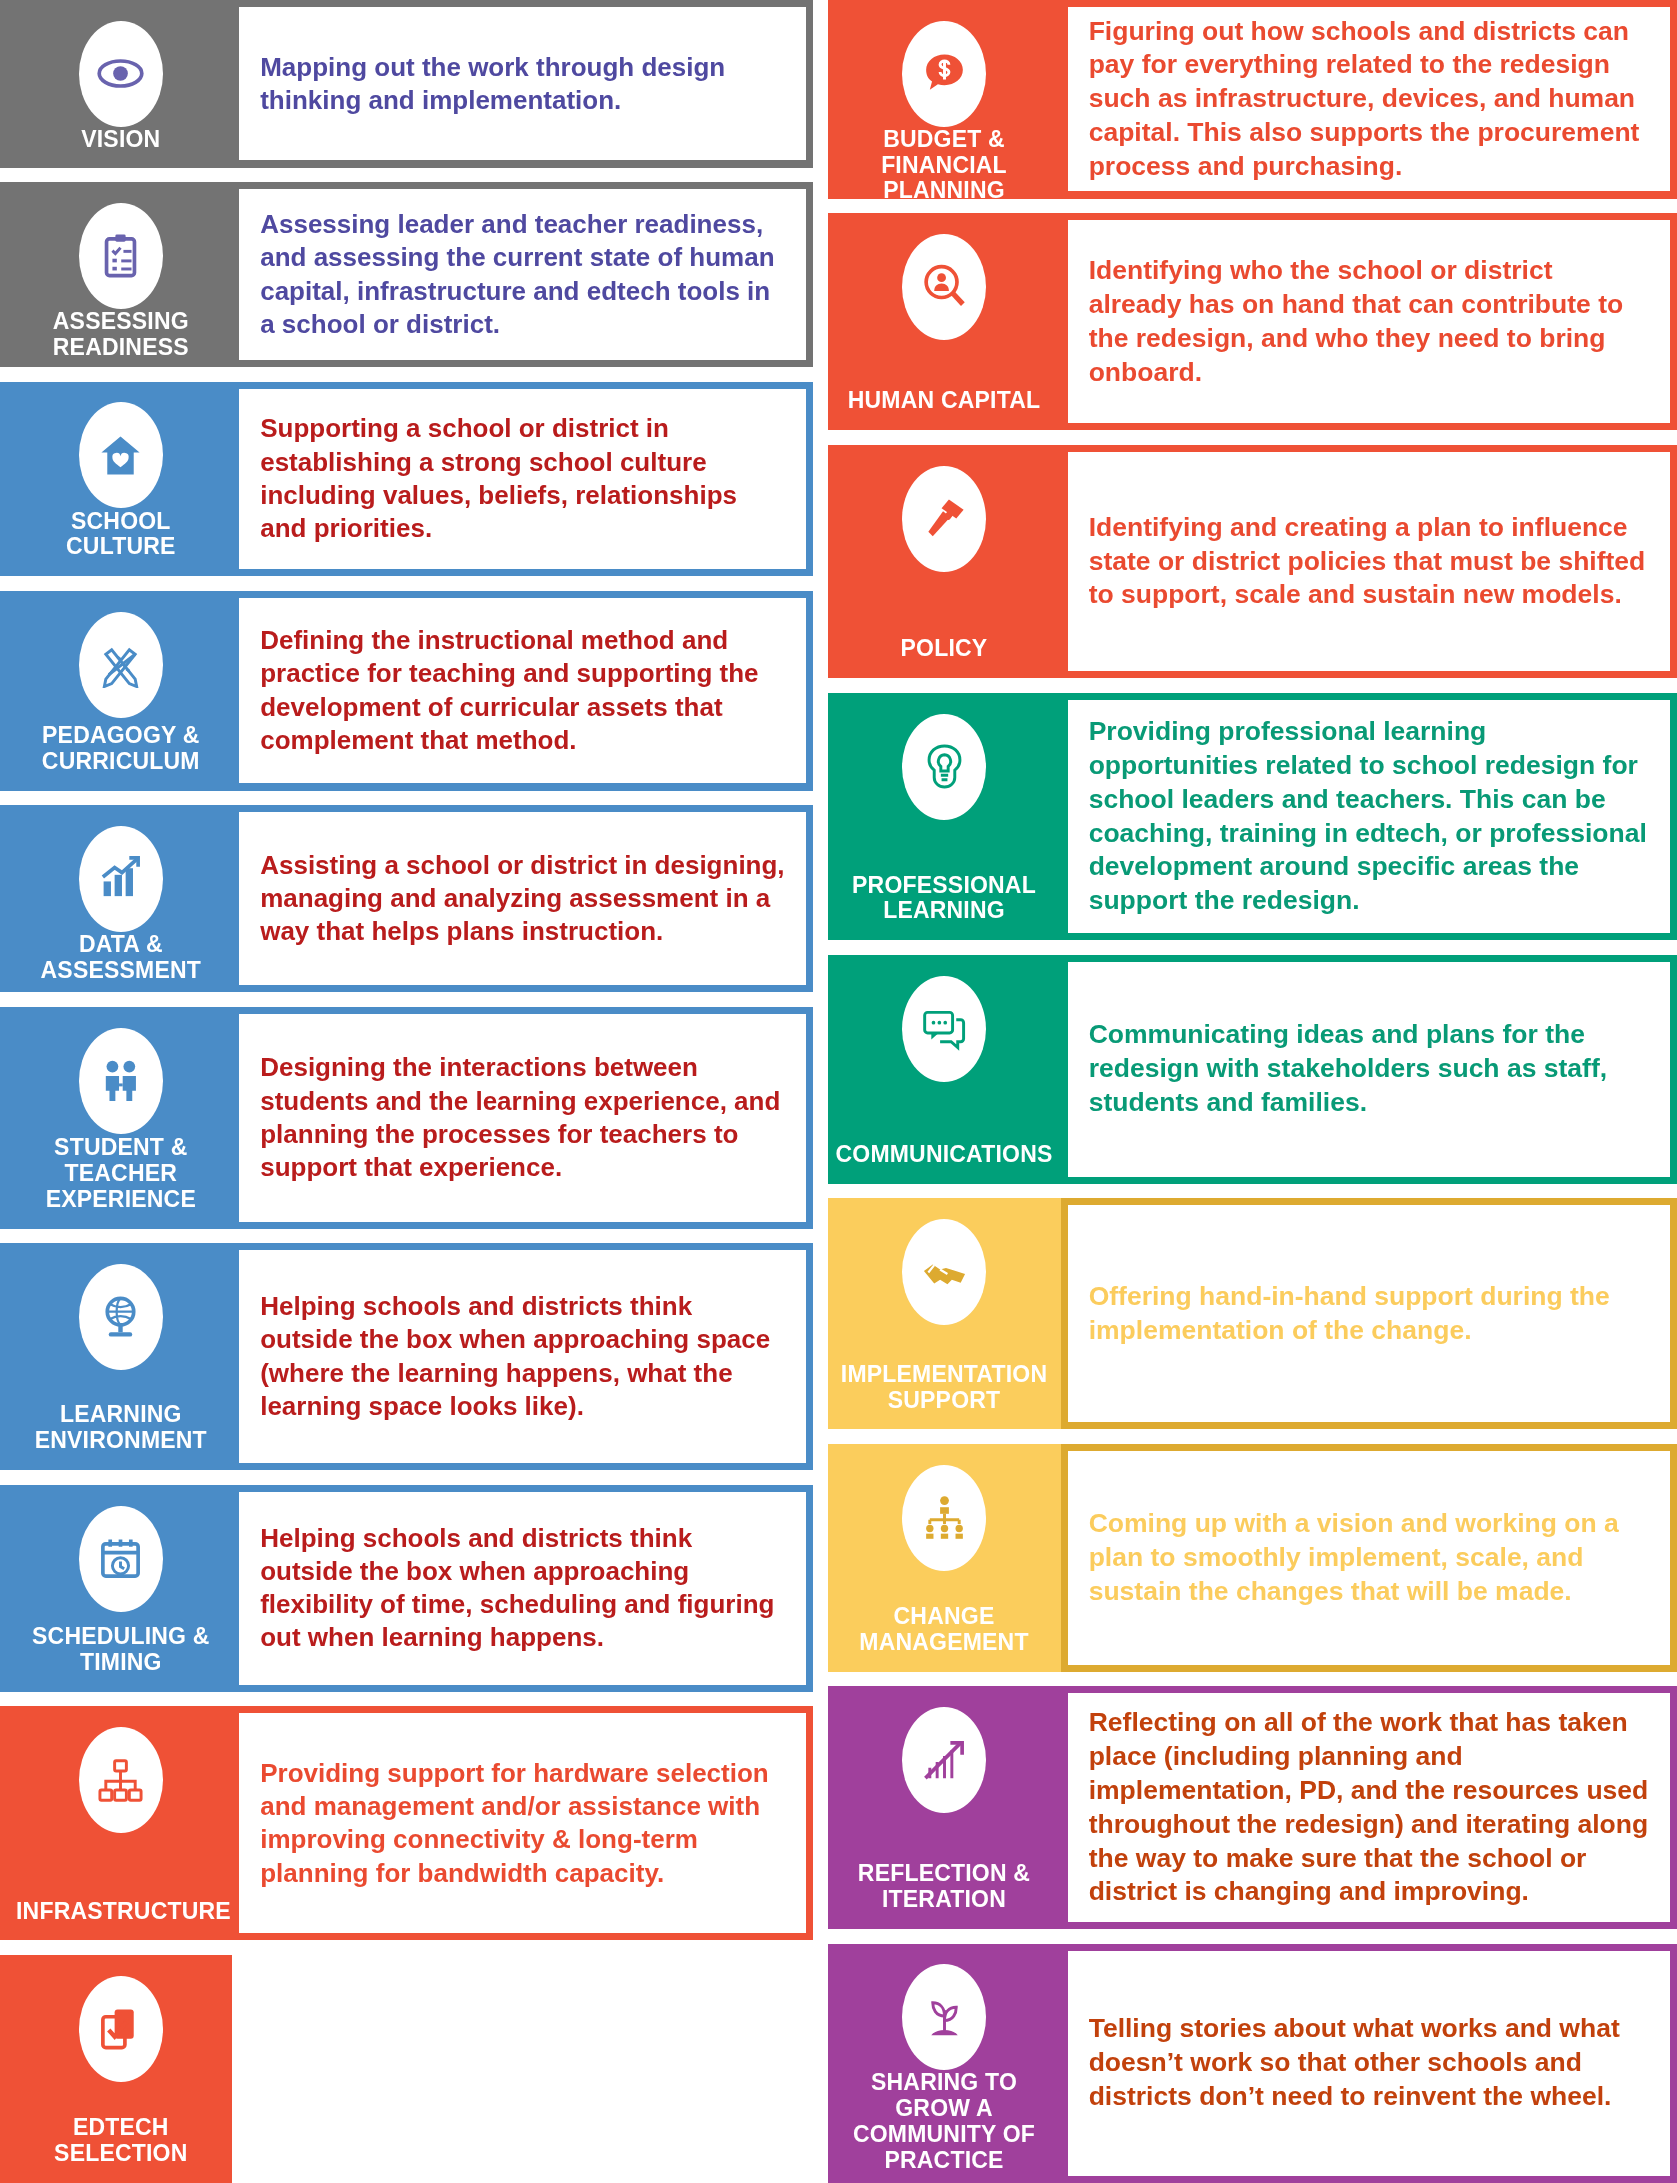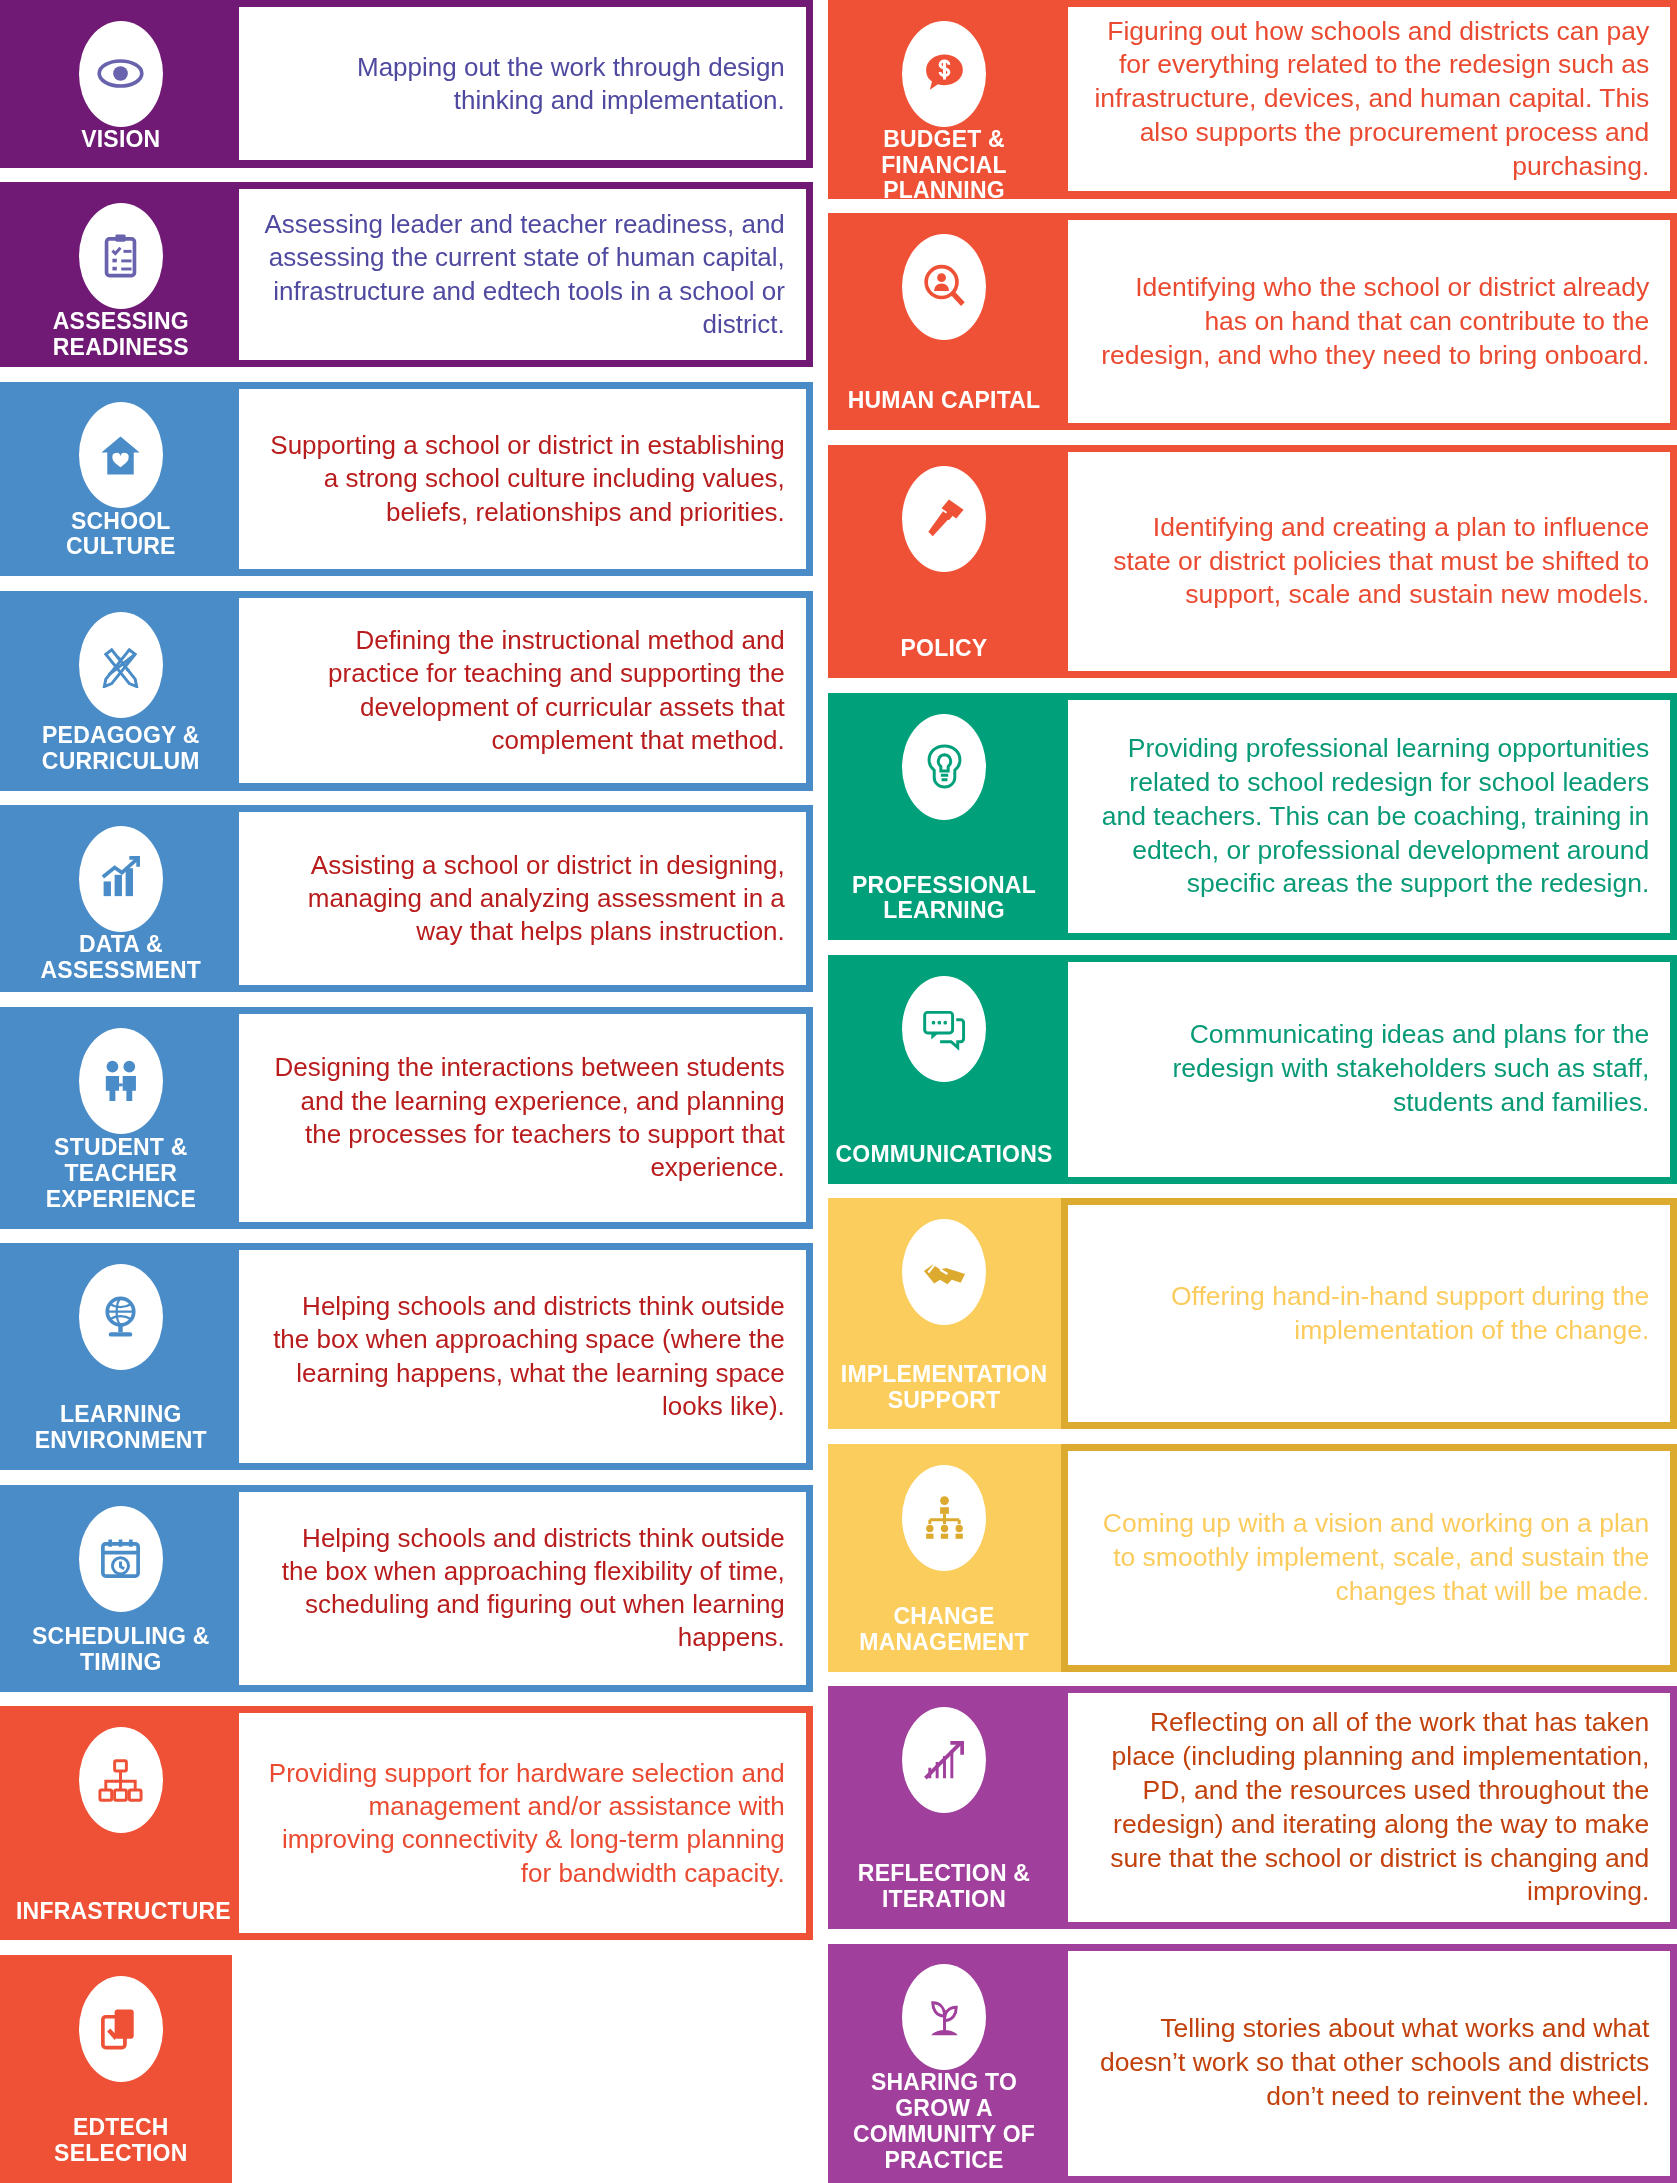--- a/index.html
+++ b/index.html
@@ -78,31 +78,31 @@
   }
   .desc-inner {
     flex: 1 1 auto;
     background: #ffffff;
     display: flex;
     align-items: center;
     justify-content: center;
     padding: 14.5px 21px;
   }
   .desc-text {
-    text-align: right;
+    text-align: left;
     font-size: 26.5px;
     line-height: 1.28;
-    font-weight: normal;
+    font-weight: bold;
   }
 
   
   .col-left .desc-text { font-size: 26px; }
 
   
-  .t-violet  .panel, .t-violet  .desc-outer { background: #701a75; }
+  .t-violet  .panel, .t-violet  .desc-outer { background: #737373; }
   .t-violet  .desc-text { color: #4f49a0; }
 
   .t-blue    .panel, .t-blue    .desc-outer { background: #4a8cc7; }
   .t-blue    .desc-text { color: #b91c1c; }
 
   .t-red     .panel, .t-red     .desc-outer { background: #ef5136; }
   .t-red     .desc-text { color: #ea4a30; }
 
   .t-green   .panel, .t-green   .desc-outer { background: #00a07a; }
   .t-green   .desc-text { color: #089a76; }

